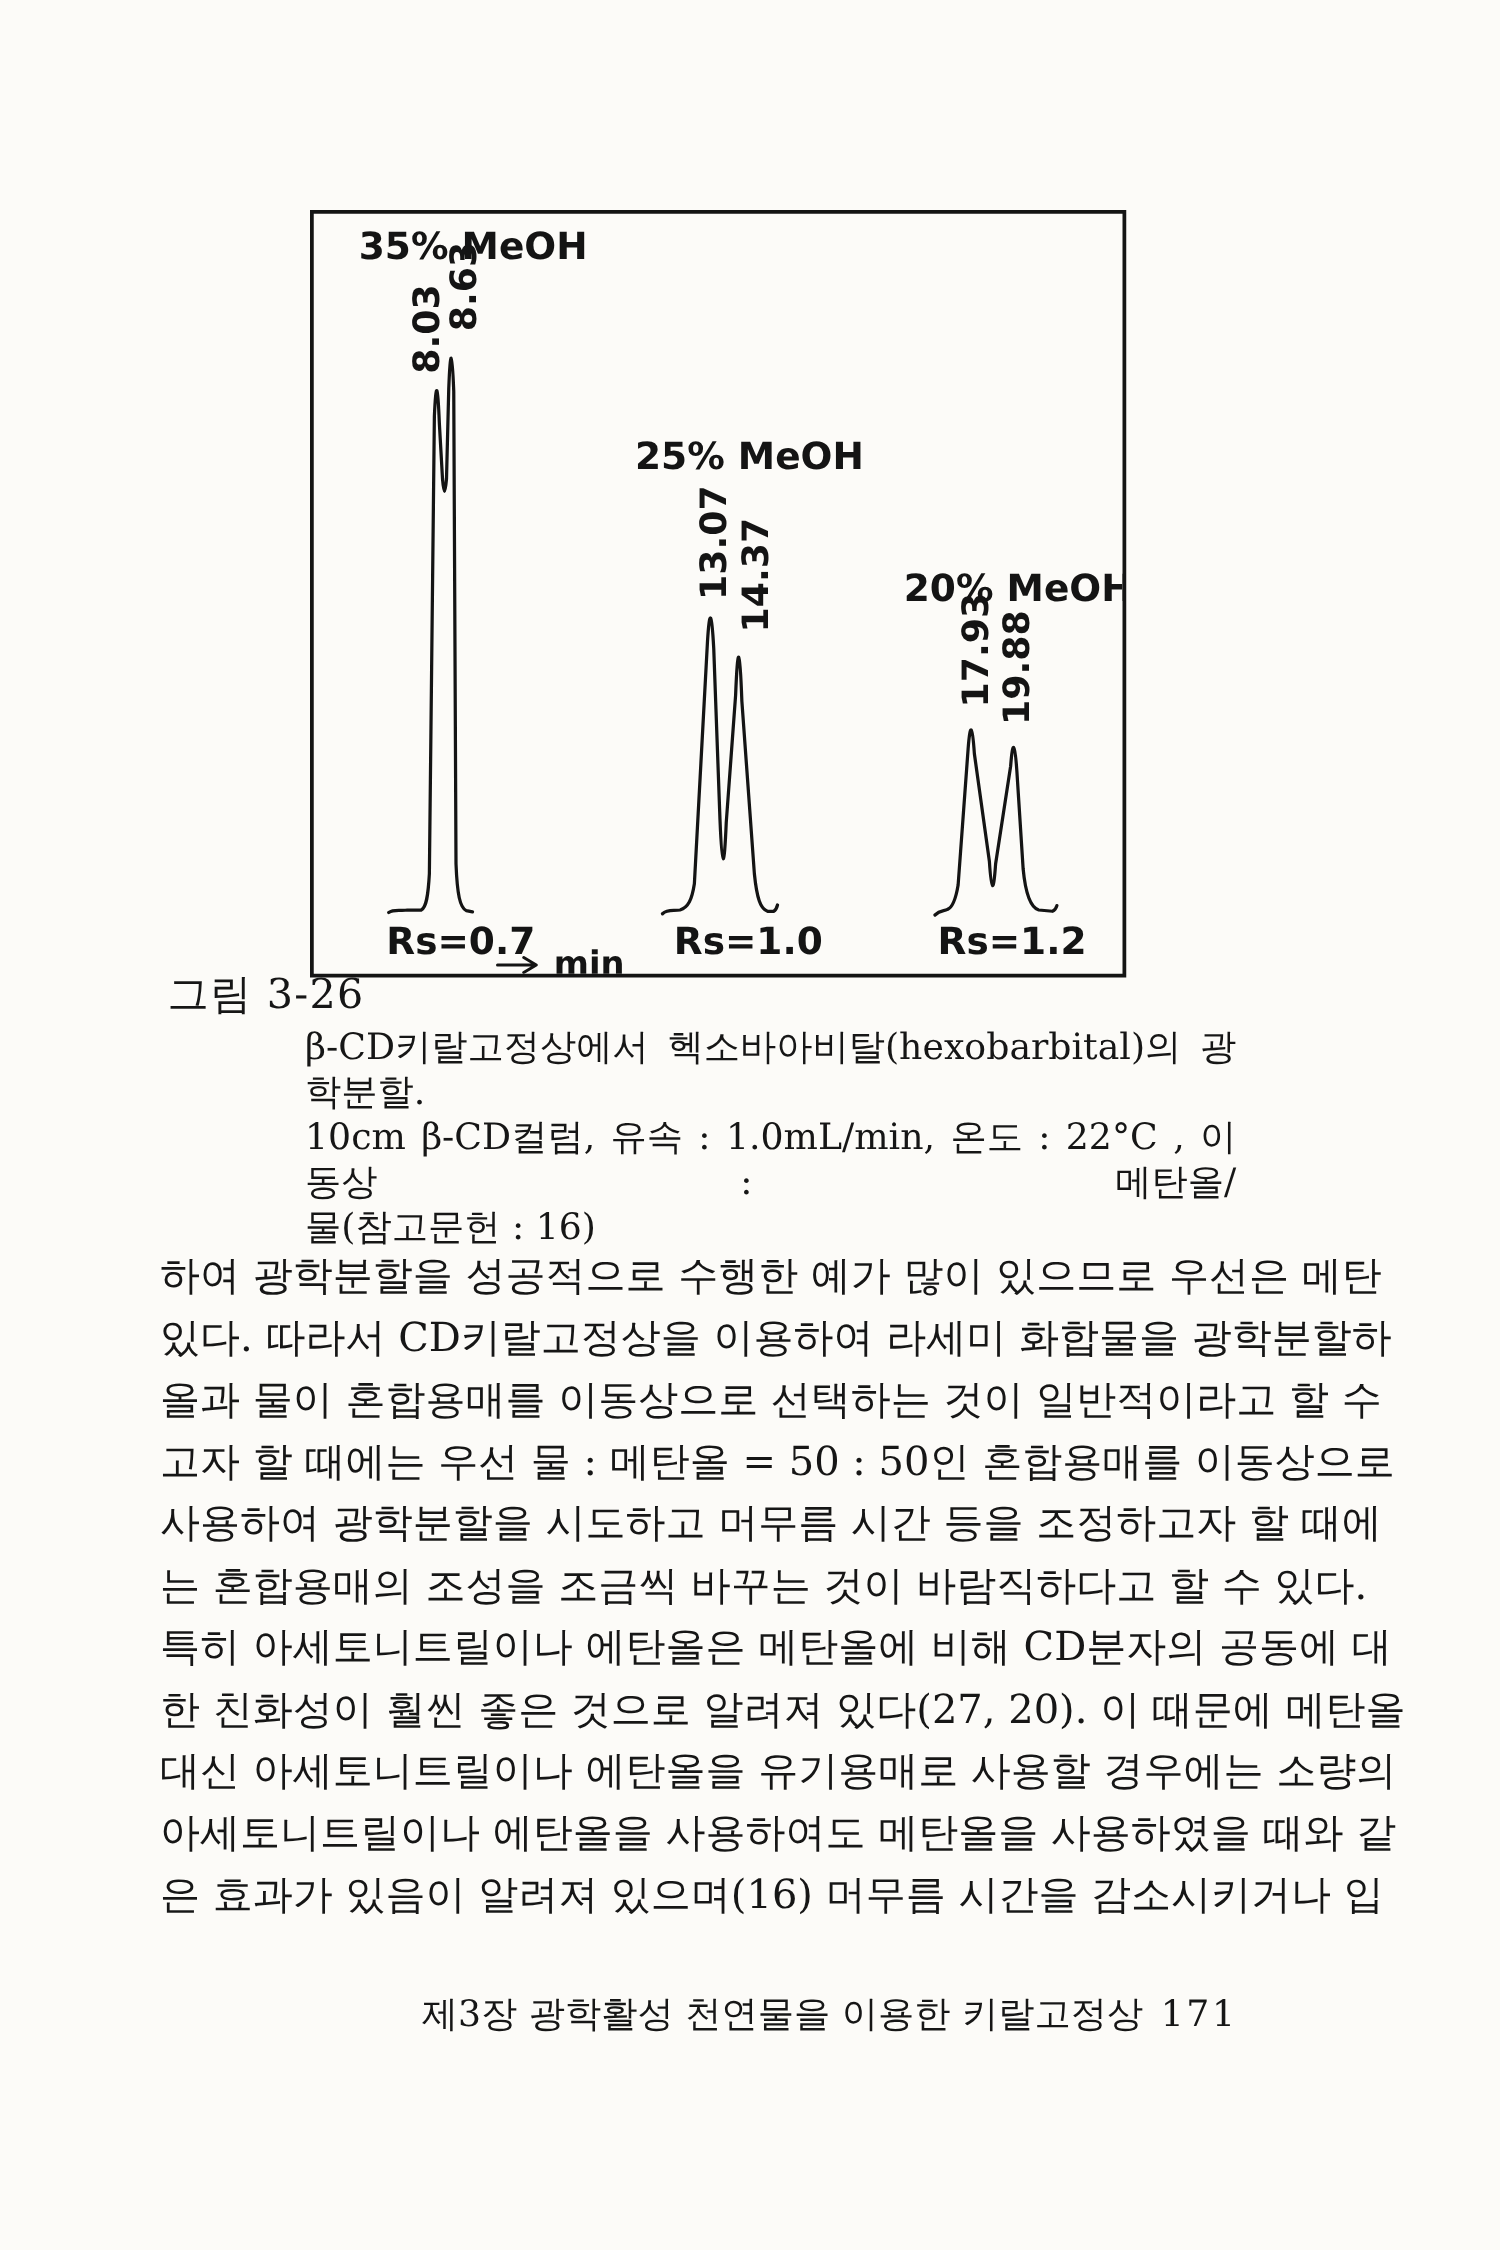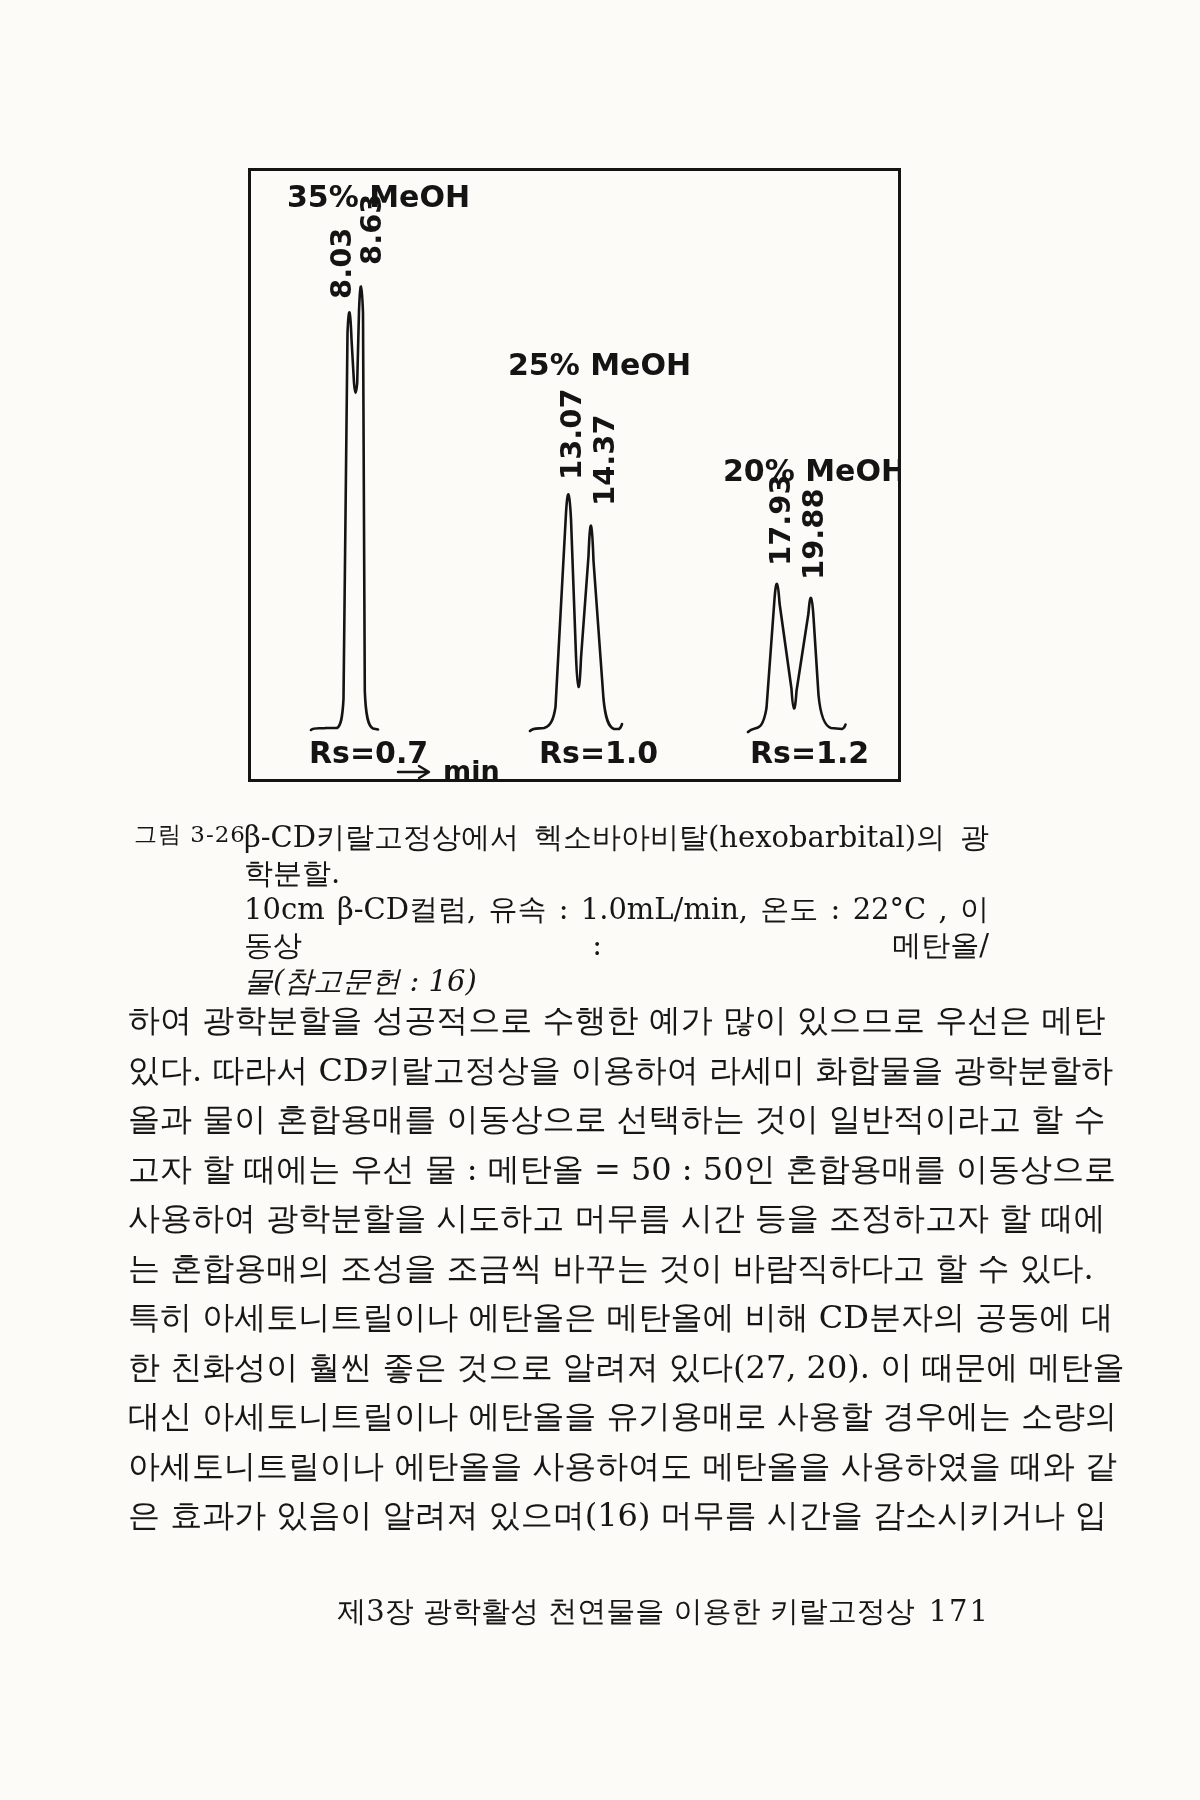--- a/index.html
+++ b/index.html
@@ -30,34 +30,34 @@
     fill: none;
     stroke: #141414;
     stroke-width: 2.6;
     stroke-linecap: round;
     stroke-linejoin: round;
   }
   .arrow-line { stroke: #141414; stroke-width: 2.4; fill: none; stroke-linecap: round; stroke-linejoin: round; }
   
   .caption-label {
     position: absolute;
-    left: 134px; top: 819px;
-    font-size: 23px;
+    left: 134px; top: 773px;
+    font-size: 33px;
     letter-spacing: 1px;
     white-space: nowrap;
   }
   .caption-block {
     position: absolute;
     left: 244px; top: 819px;
     width: 745px;
     font-size: 29px;
     line-height: 36px;
   }
   .caption-line { text-align: justify; text-align-last: justify; }
-  .caption-line.last { text-align: right; text-align-last: left; font-style: italic; }
+  .caption-line.last { text-align: right; text-align-last: left; }
   
   .body-block {
     position: absolute;
     left: 128px; top: 996px;
     width: 882px;
     font-size: 32px;
     line-height: 49.5px;
   }
   .body-line { text-align: justify; text-align-last: justify; white-space: nowrap; }
   

